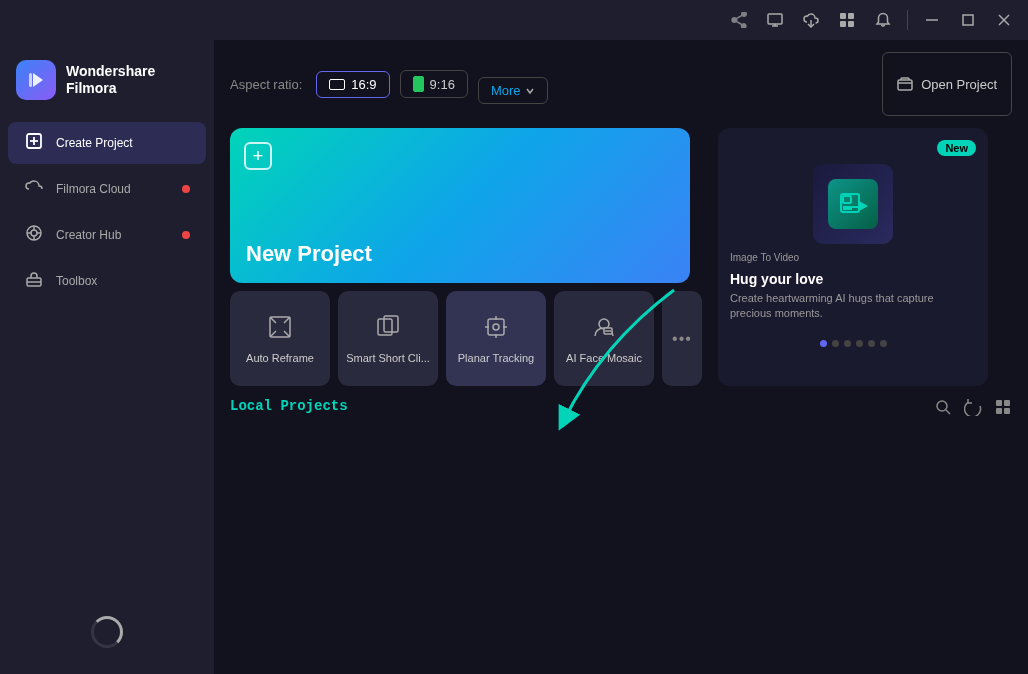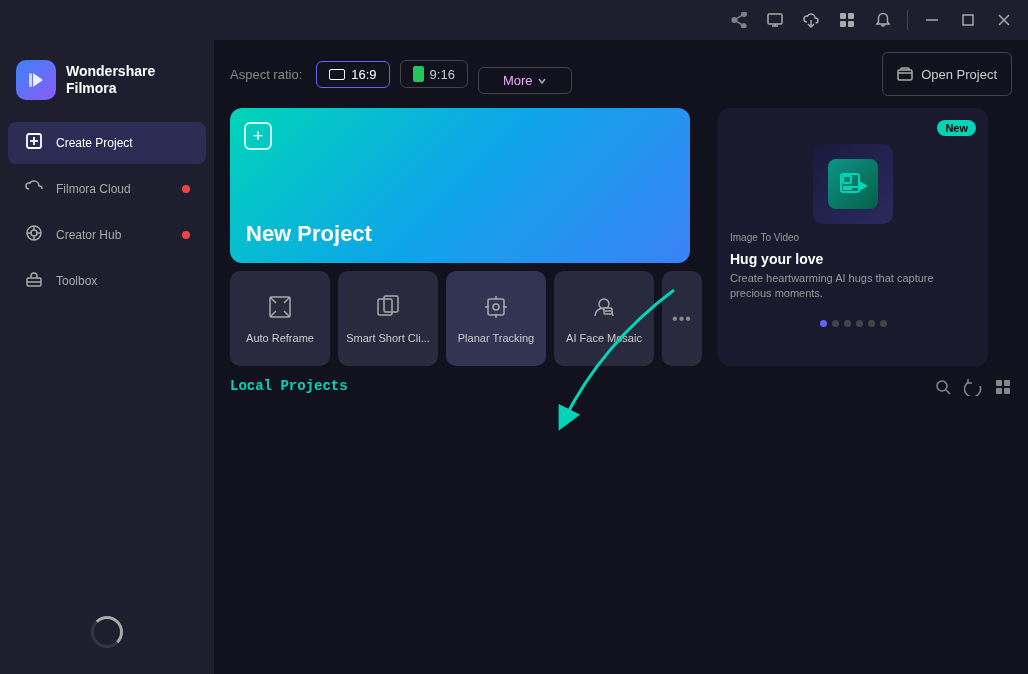--- a/index.html
+++ b/index.html
@@ -195,35 +195,35 @@
       width: 11px;
       height: 16px;
       background: #22c55e;
       border-color: #22c55e;
       border-radius: 2px;
     }
     .more-btn {
       display: flex;
       align-items: center;
       gap: 4px;
-      padding: 5px 24px;
+      padding: 5px 12px;
       border-radius: 6px;
       border: 1.5px solid #444;
       background: transparent;
-      color: #f0abfc;
+      color: #0ea5e9;
       font-size: 13px;
       cursor: pointer;
       margin-top: 13px;
     }
     .open-project-btn {
       margin-left: auto;
       display: flex;
       align-items: center;
       gap: 8px;
-      padding: 13px 14px;
+      padding: 23px 14px;
       border-radius: 6px;
       border: 1.5px solid #444;
       background: transparent;
       color: #ccc;
       font-size: 13px;
       cursor: pointer;
     }
 
     
     .new-project-card {

